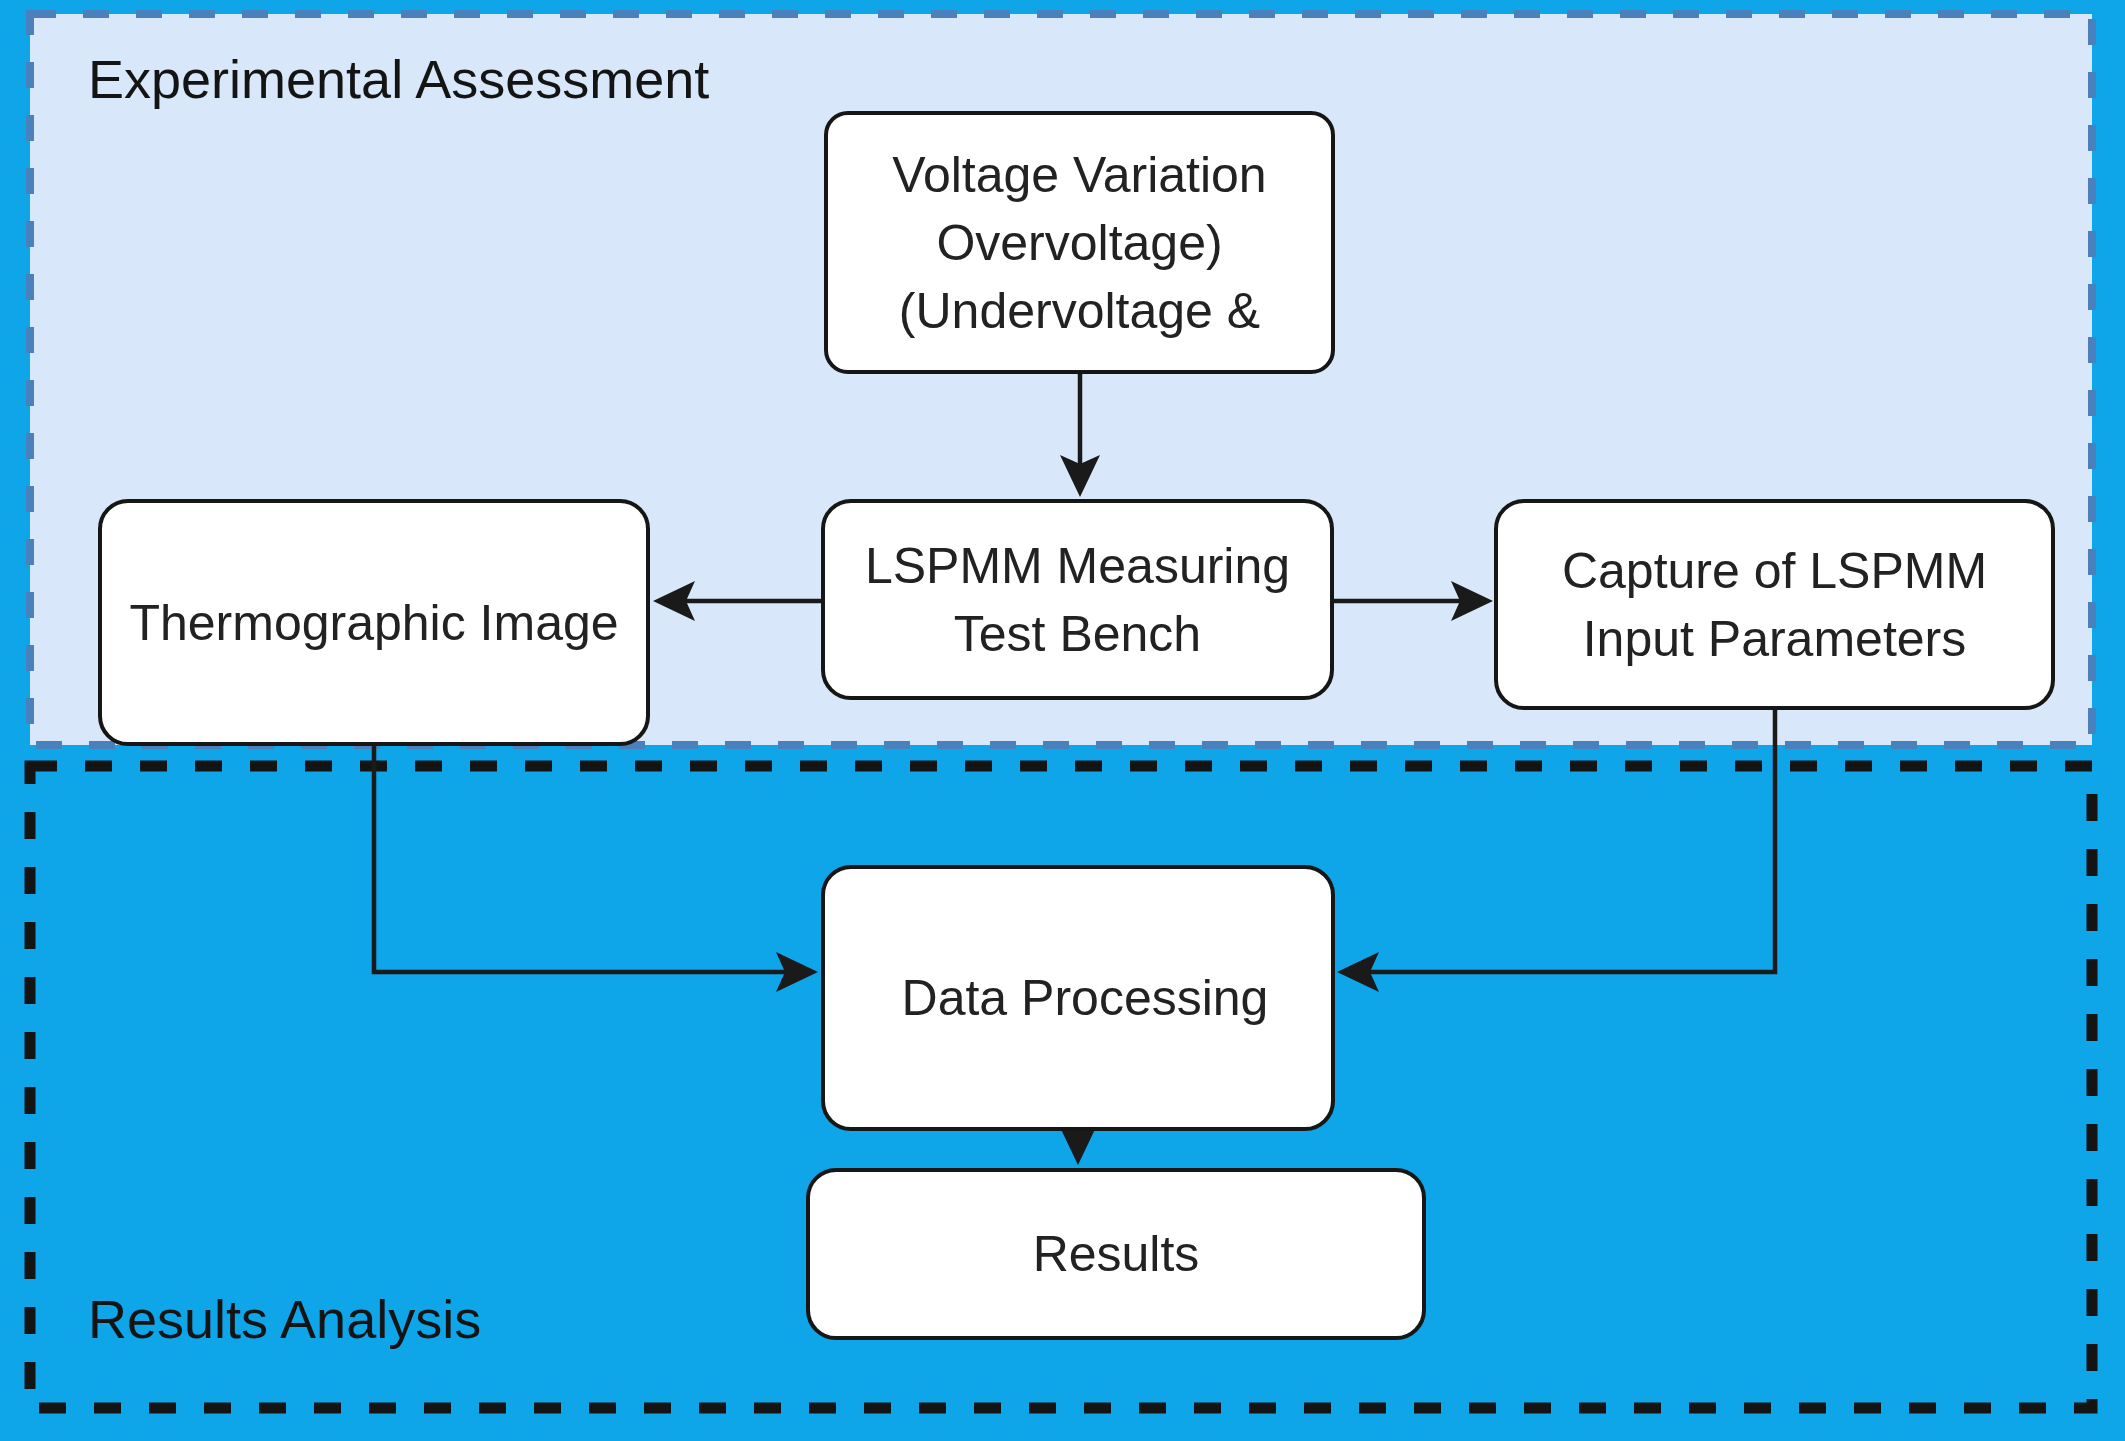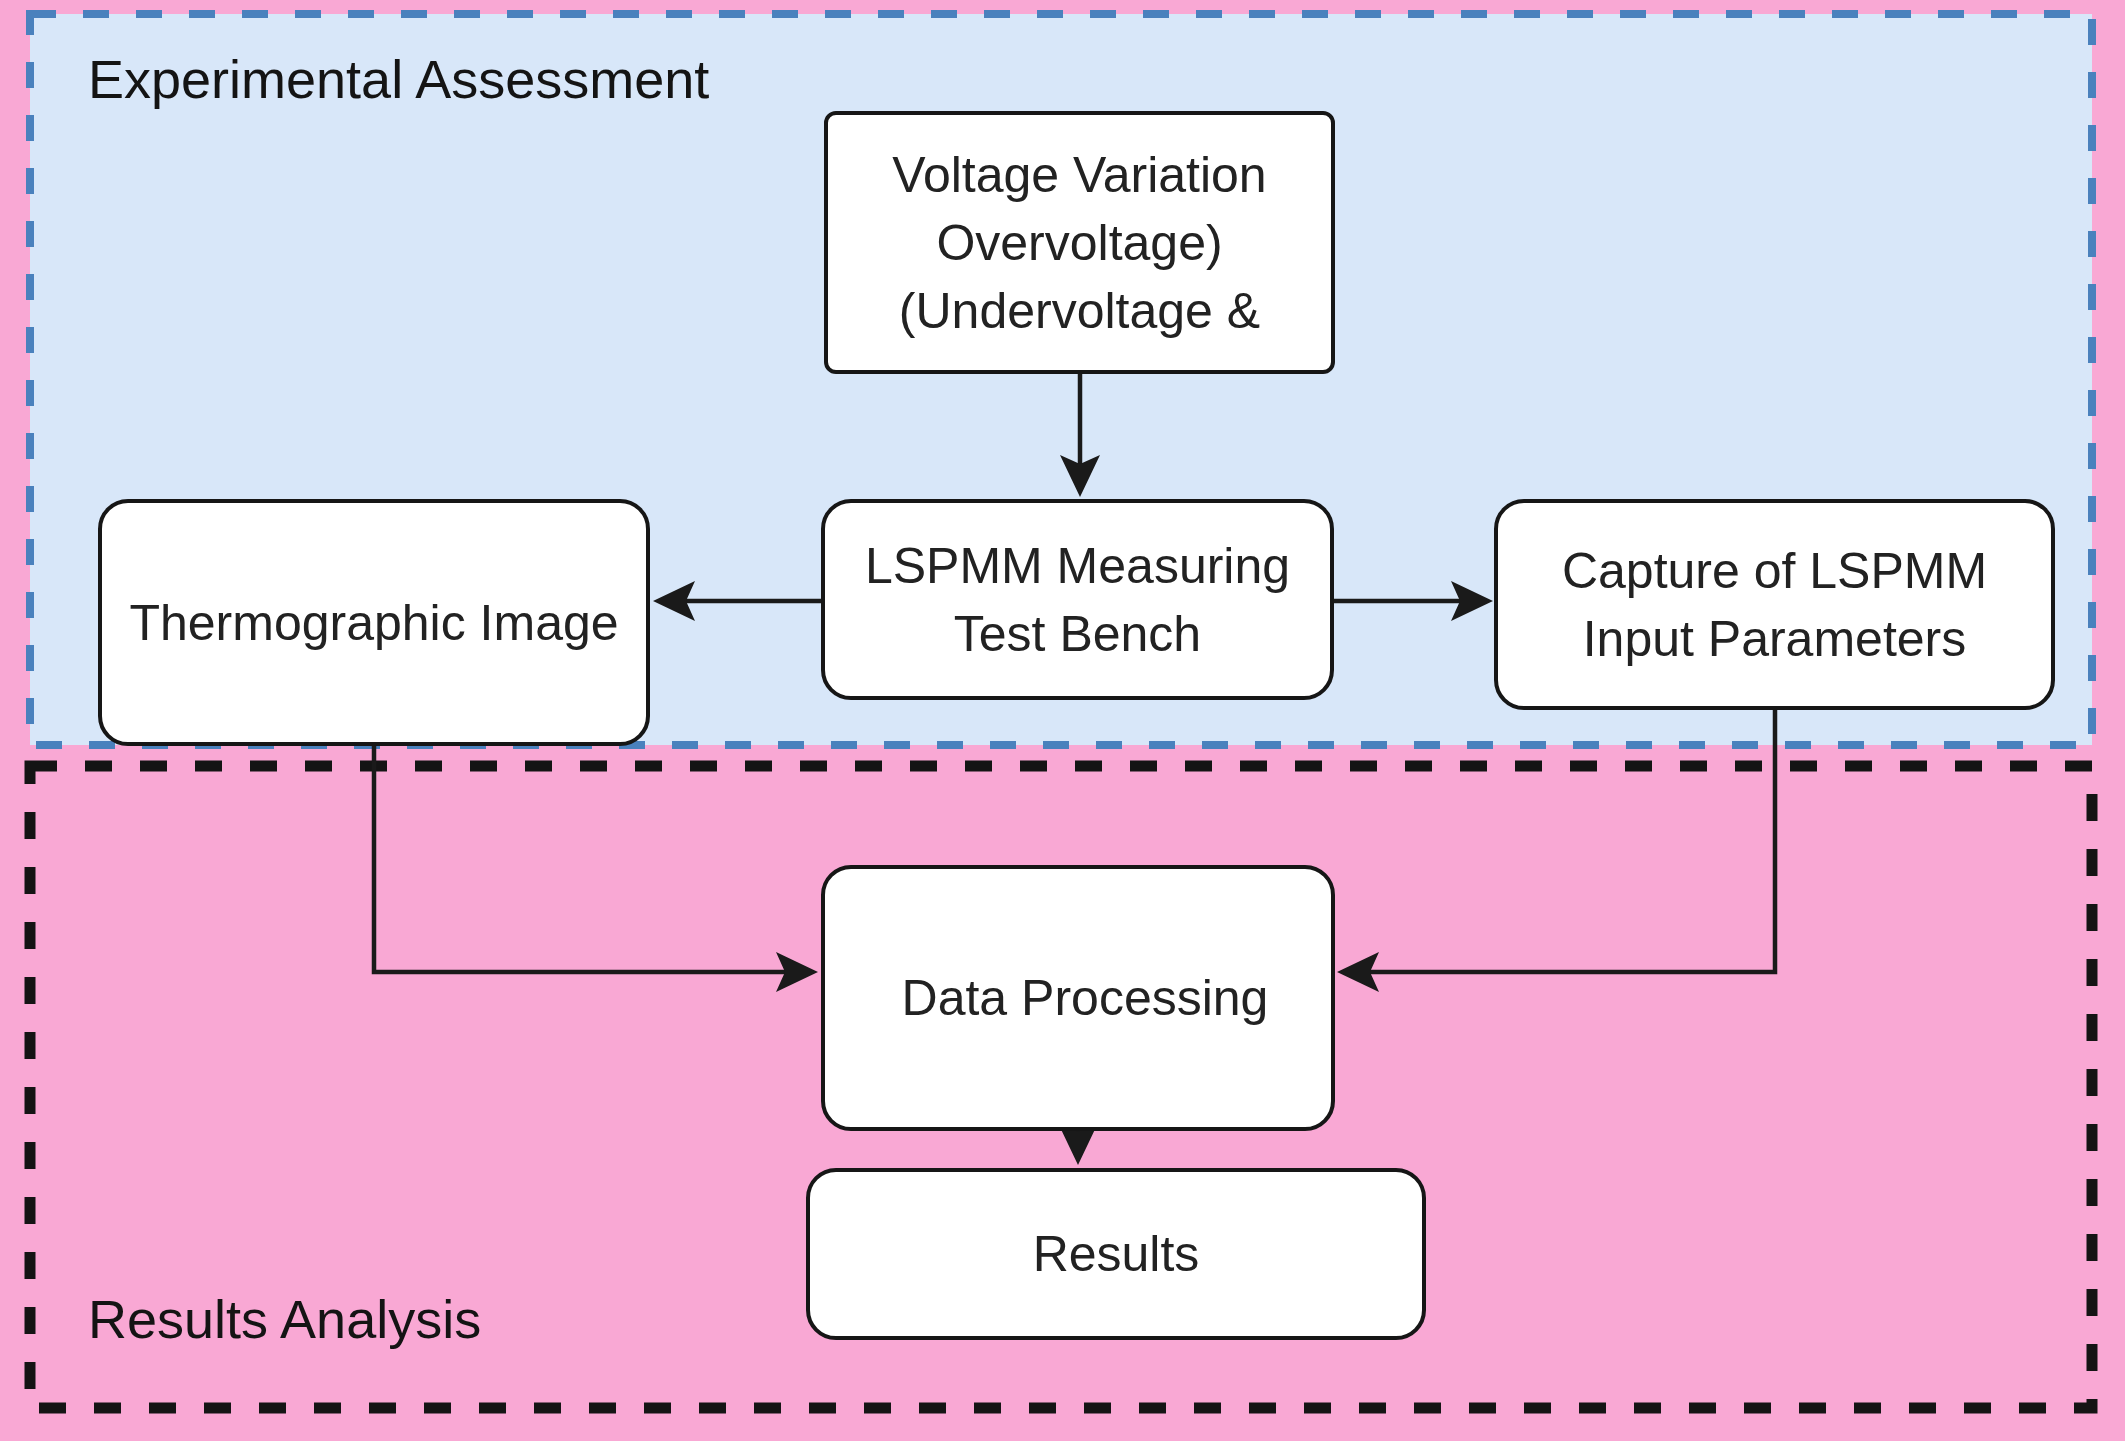--- a/index.html
+++ b/index.html
@@ -4,21 +4,21 @@
 <style>
   html, body {
     margin: 0;
     padding: 0;
     background: #ffffff;
   }
   .canvas {
     position: relative;
     width: 2125px;
     height: 1441px;
-    background: #f9a8d4;
+    background: #0ea5e9;
     font-family: "Liberation Sans", "DejaVu Sans", sans-serif;
     color: #1a1a1a;
     overflow: hidden;
   }
   .layer-svg {
     position: absolute;
     left: 0;
     top: 0;
     width: 2125px;
     height: 1441px;
@@ -53,21 +53,21 @@
   }
   .node-label {
     font-size: 50px;
     line-height: 68px;
     color: #222222;
   }
   .node-label span {
     display: block;
   }
   
-  #node-voltage   { left: 824px;  top: 111px;  width: 511px; height: 263px; border-radius: 12px; }
+  #node-voltage   { left: 824px;  top: 111px;  width: 511px; height: 263px; border-radius: 24px; }
   #node-thermo    { left: 98px;   top: 499px;  width: 552px; height: 247px; }
   #node-bench     { left: 821px;  top: 499px;  width: 513px; height: 201px; }
   #node-capture   { left: 1494px; top: 499px;  width: 561px; height: 211px; }
   #node-dataproc  { left: 821px;  top: 865px;  width: 514px; height: 266px; padding-left: 24px; }
   #node-results   { left: 806px;  top: 1168px; width: 620px; height: 172px; }
 </style>
 </head>
 <body>
 
 <div class="canvas">

